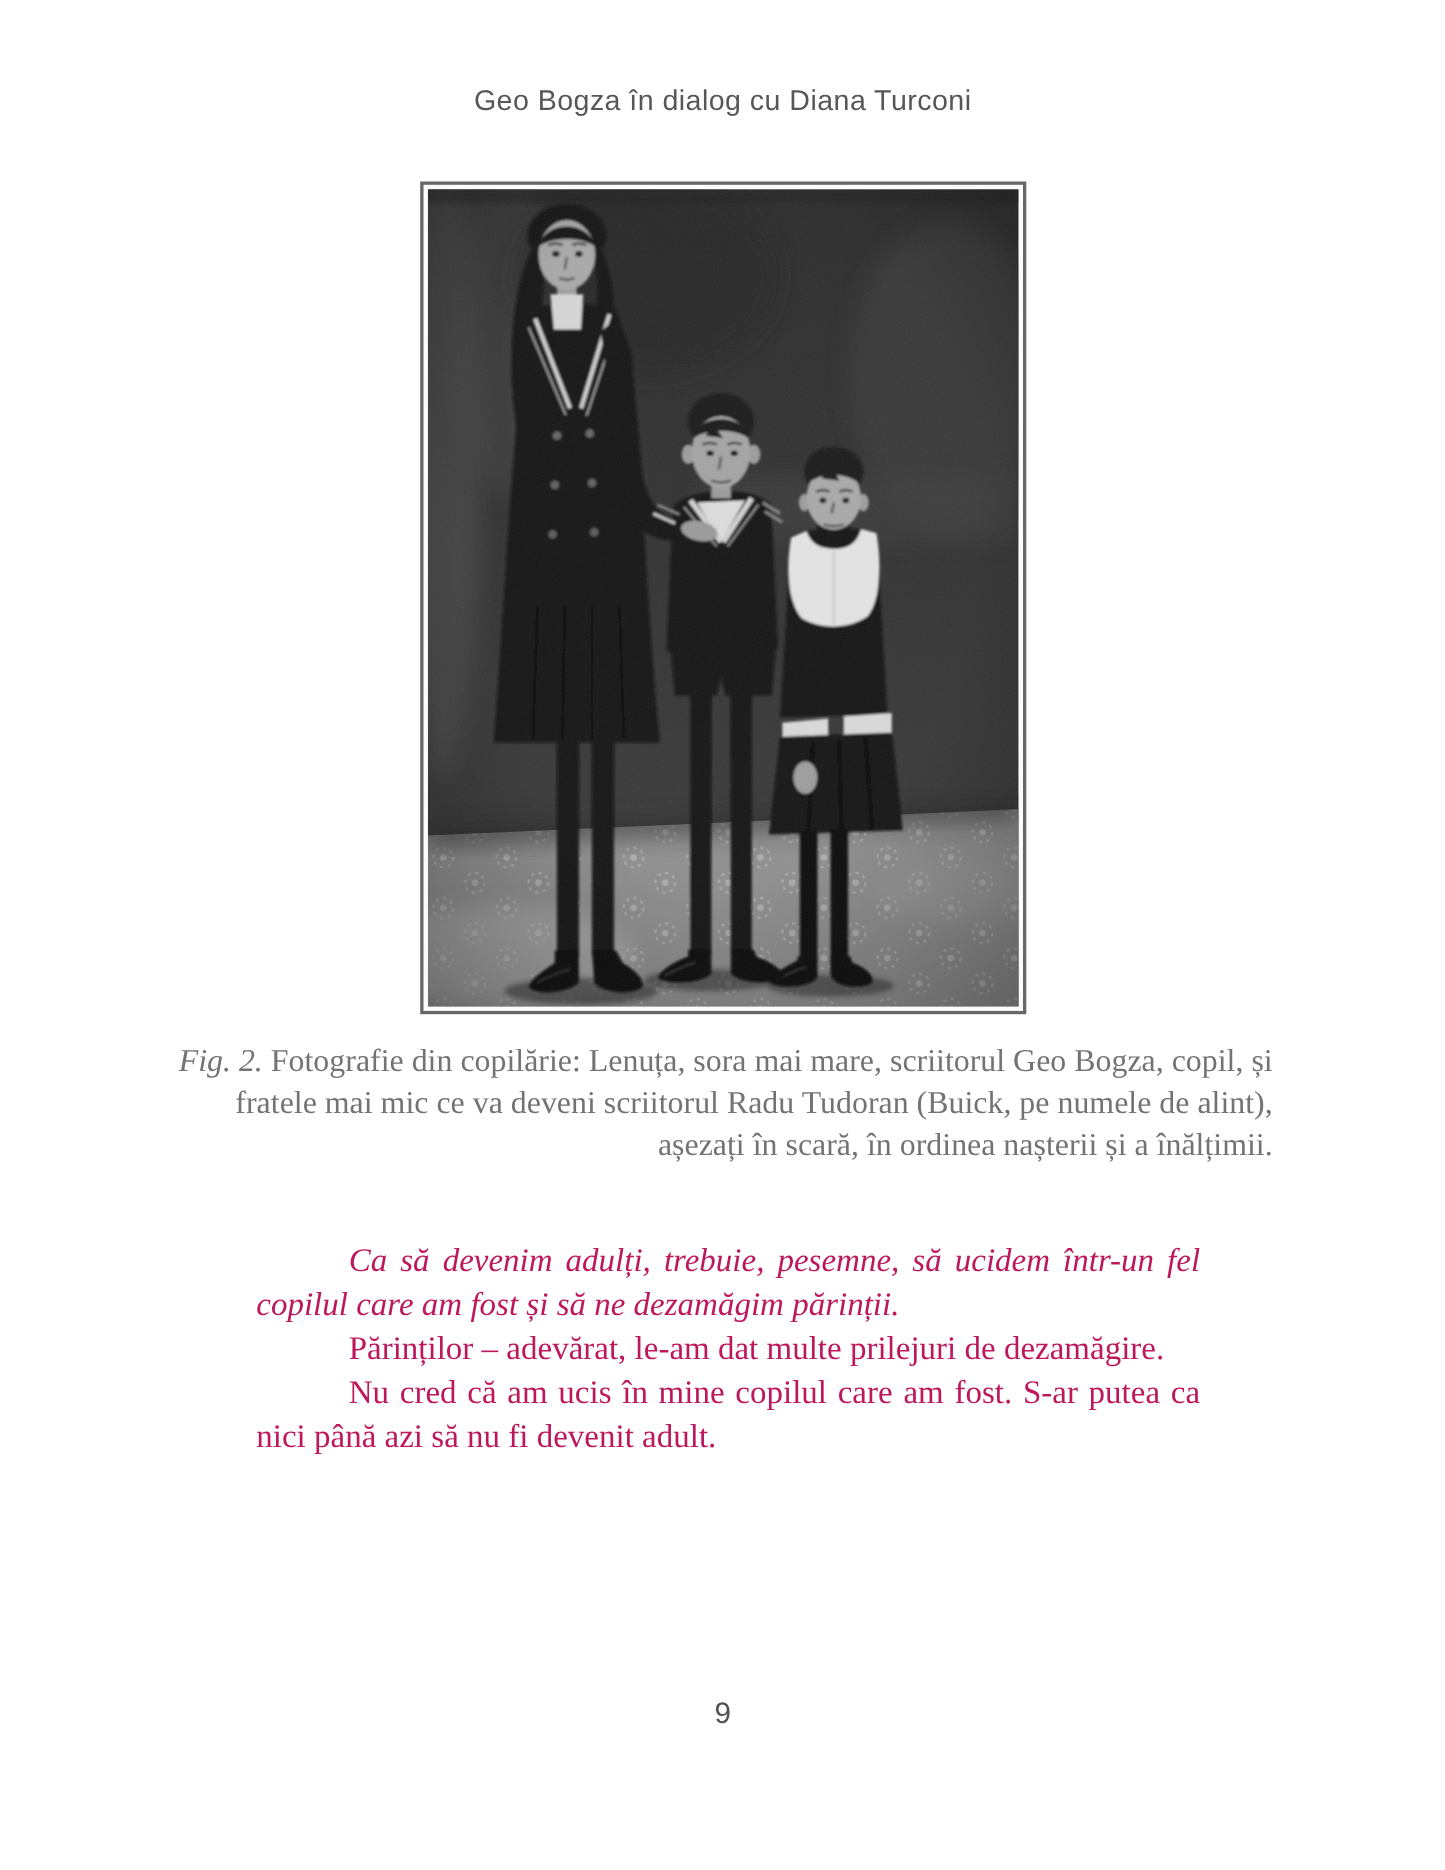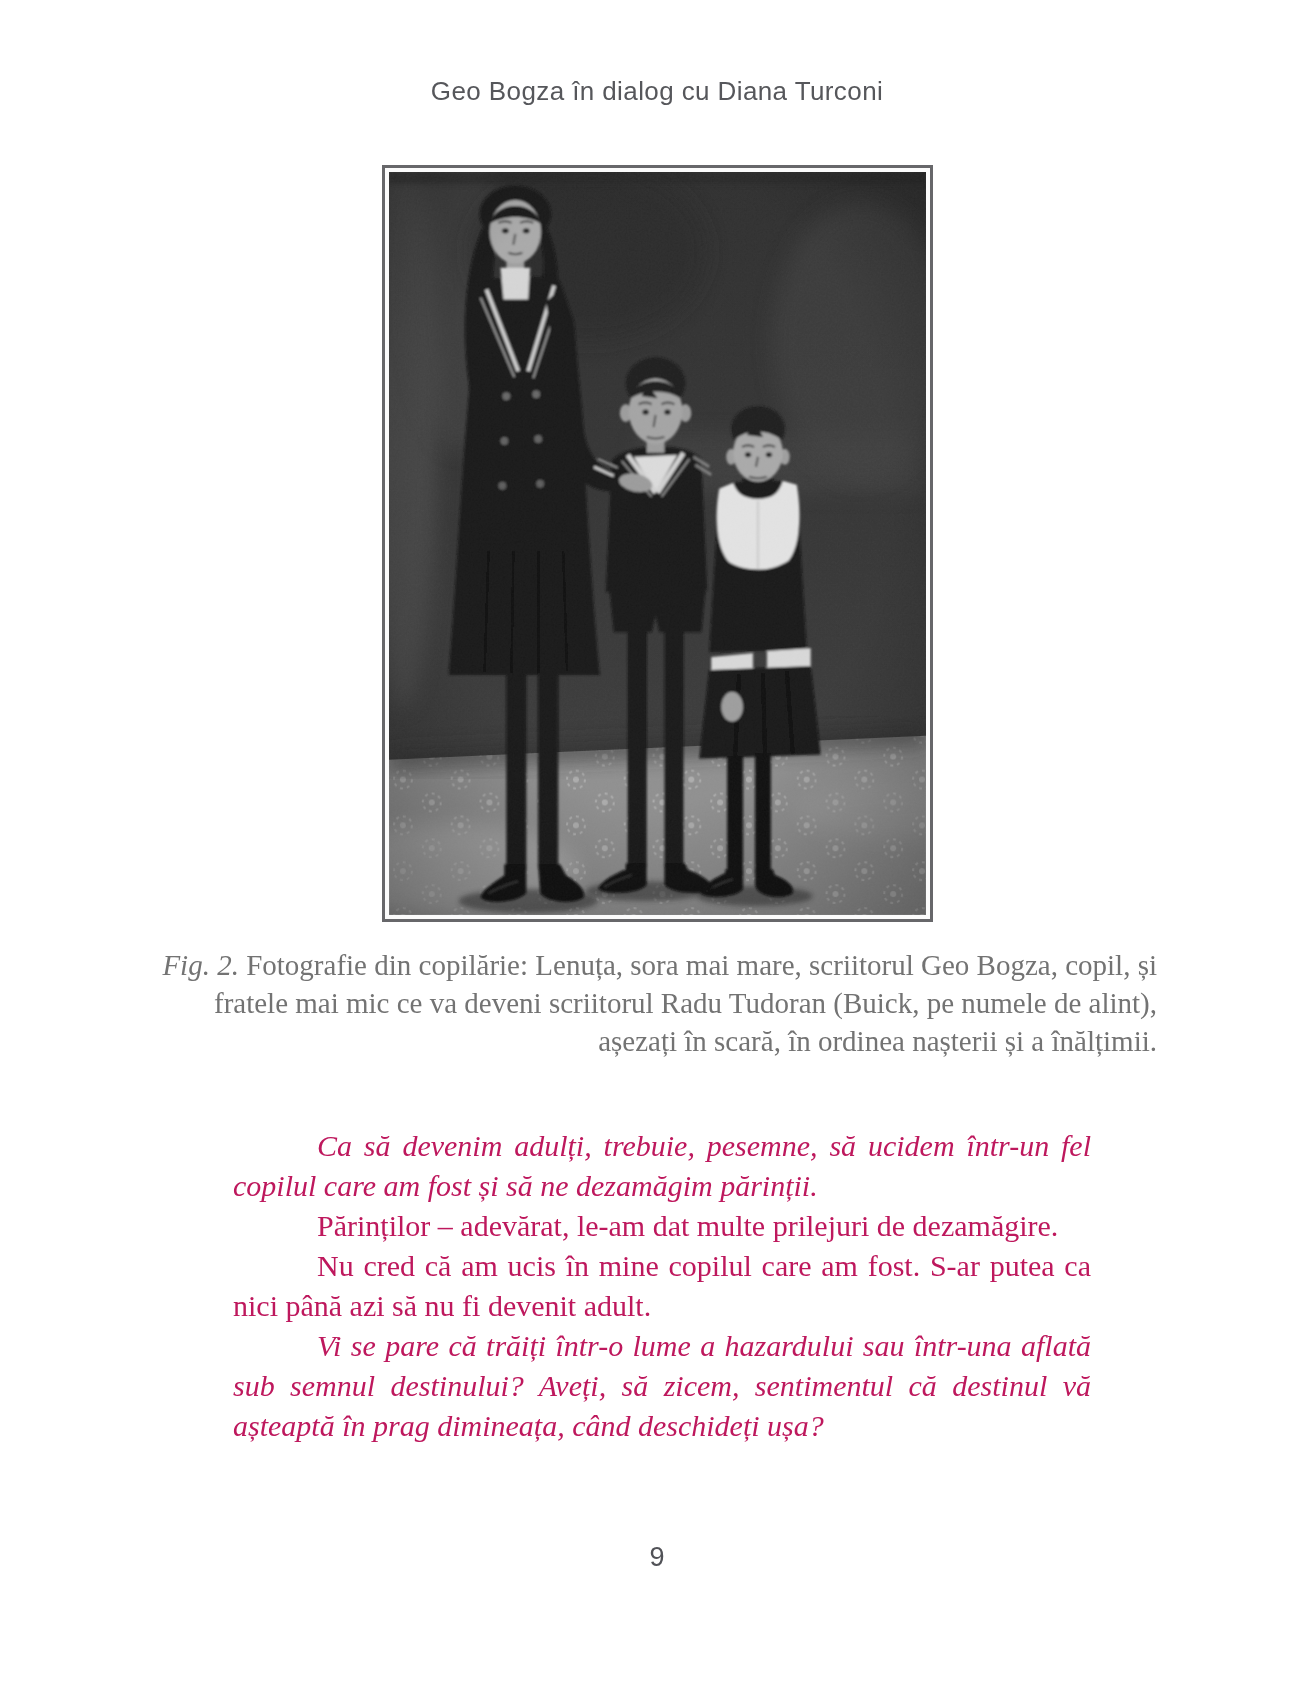--- a/index.html
+++ b/index.html
@@ -193,18 +193,17 @@
 
   <div class="caption">
     <em>Fig. 2.</em>
     <span>Fotografie din copilărie: Lenuța, sora mai mare, scriitorul Geo Bogza, copil, și fratele mai mic ce va deveni scriitorul Radu Tudoran (Buick, pe numele de alint), așezați în scară, în ordinea nașterii și a înălțimii.</span>
   </div>
 
   <div class="body-text">
     <p class="q">Ca să devenim adulți, trebuie, pesemne, să ucidem într-un fel copilul care am fost și să ne dezamăgim părinții.</p>
     <p class="a">Părinților – adevărat, le-am dat multe prilejuri de deza­măgire.</p>
     <p class="a">Nu cred că am ucis în mine copilul care am fost. S-ar putea ca nici până azi să nu fi devenit adult.</p>
-    <p class="q">Vi se pare că trăiți într-o lume a hazardului sau într-una aflată sub semnul destinului? Aveți, să zicem, sentimentul că destinul vă așteaptă în prag dimineața, când deschideți ușa?</p>
   </div>
 
   <div class="page-number">9</div>
 
 </div>
 
 </body></html>

